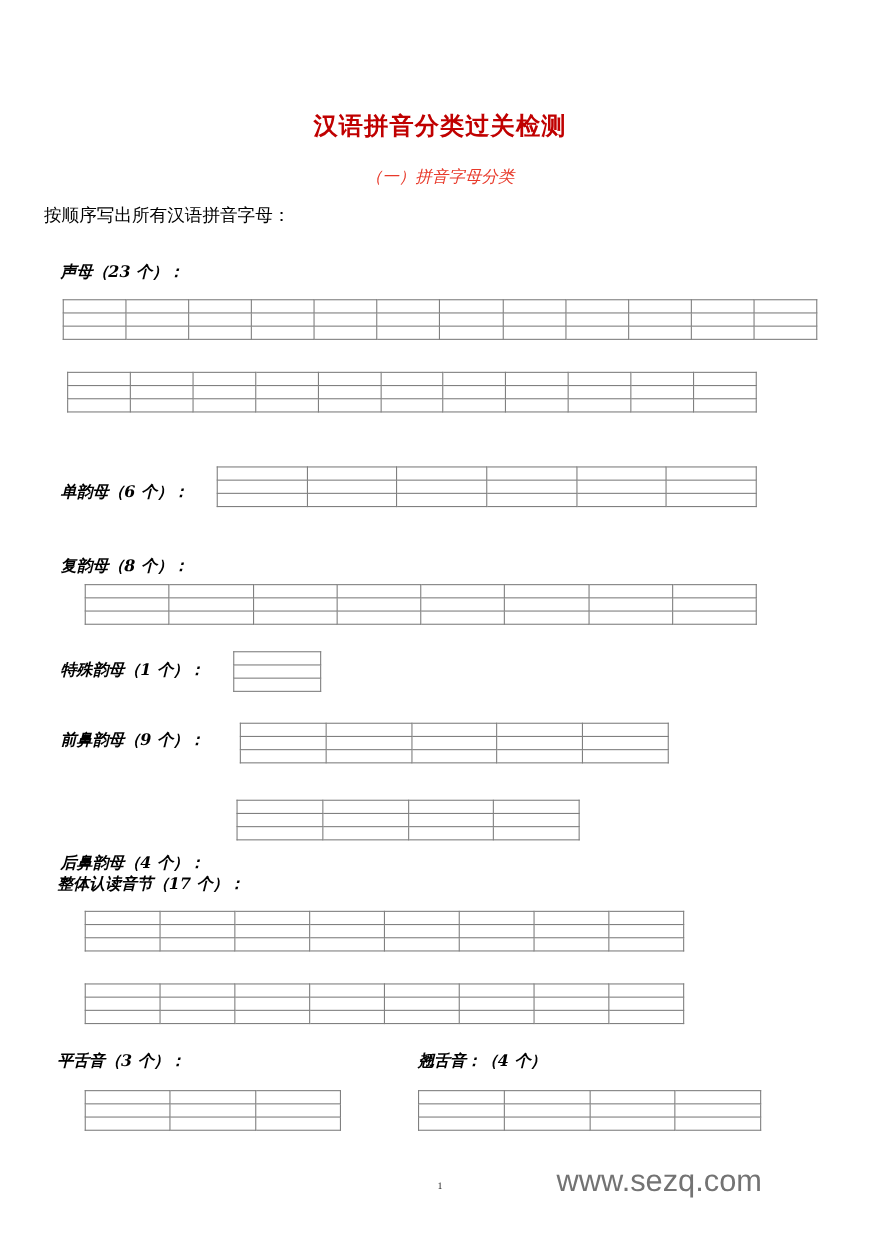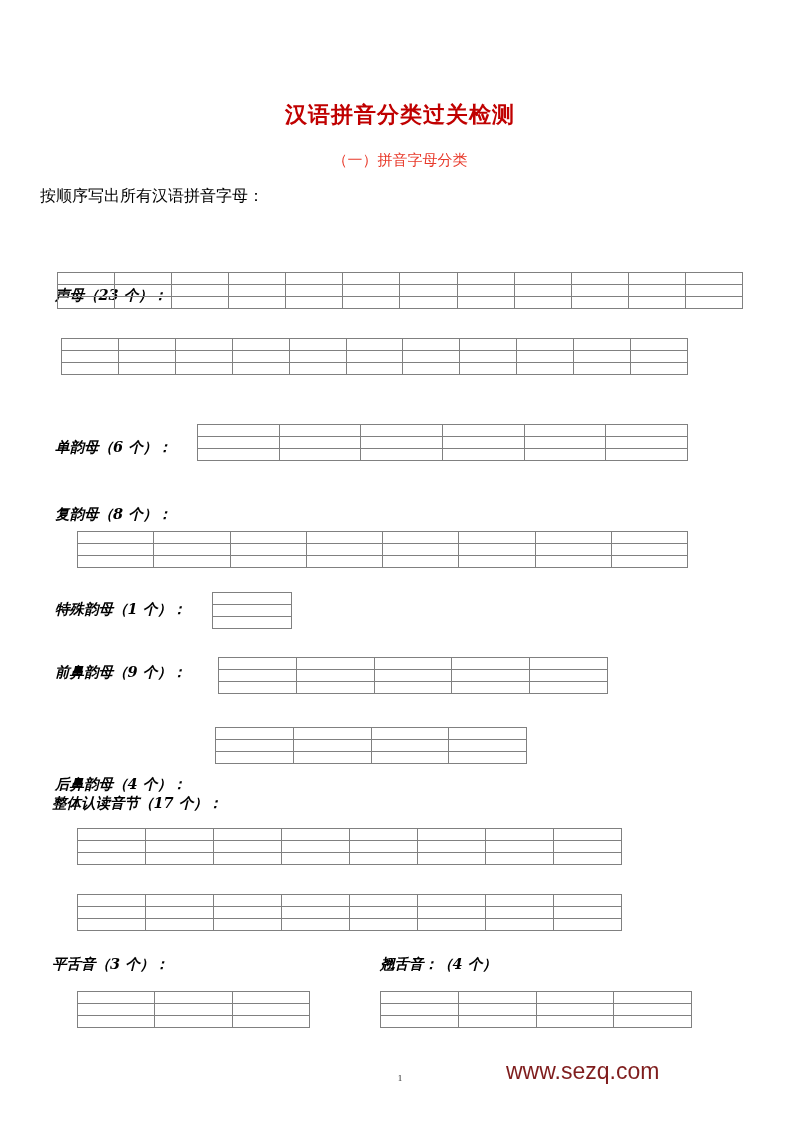--- a/index.html
+++ b/index.html
@@ -82,38 +82,38 @@
     text-align: center;
     font-family: "Liberation Serif", serif;
     font-size: 9px;
     color: #1b1b1b;
   }
   .watermark {
     position: absolute;
     left: 506px;
     top: 1058px;
     font-family: "Liberation Sans", sans-serif;
-    font-size: 23px;
-    color: #7f1d1d;
+    font-size: 28px;
+    color: #737373;
     letter-spacing: 0px;
     white-space: nowrap;
   }
 </style>
 </head>
 <body>
 
 <div class="page">
 
   <div class="doc-title" style="color:#c00000;margin-top:12px;">汉语拼音分类过关检测</div>
 
-  <div class="doc-subtitle" style="color:#e8392a;">（一）拼音字母分类</div>
+  <div class="doc-subtitle" style="color:#e8392a;font-style:italic;">（一）拼音字母分类</div>
 
   <div class="instruction">按顺序写出所有汉语拼音字母：</div>
 
-  <div class="sec-label" style="left:55px; top:238px;margin-top:48px;">声母（23 个）：</div>
+  <div class="sec-label" style="left:55px; top:238px;">声母（23 个）：</div>
 
   <table class="grid" style="left:57px; top:272px; width:686px;">
     <tbody>
       <tr>
           <td></td>
           <td></td>
           <td></td>
           <td></td>
           <td></td>
           <td></td>

